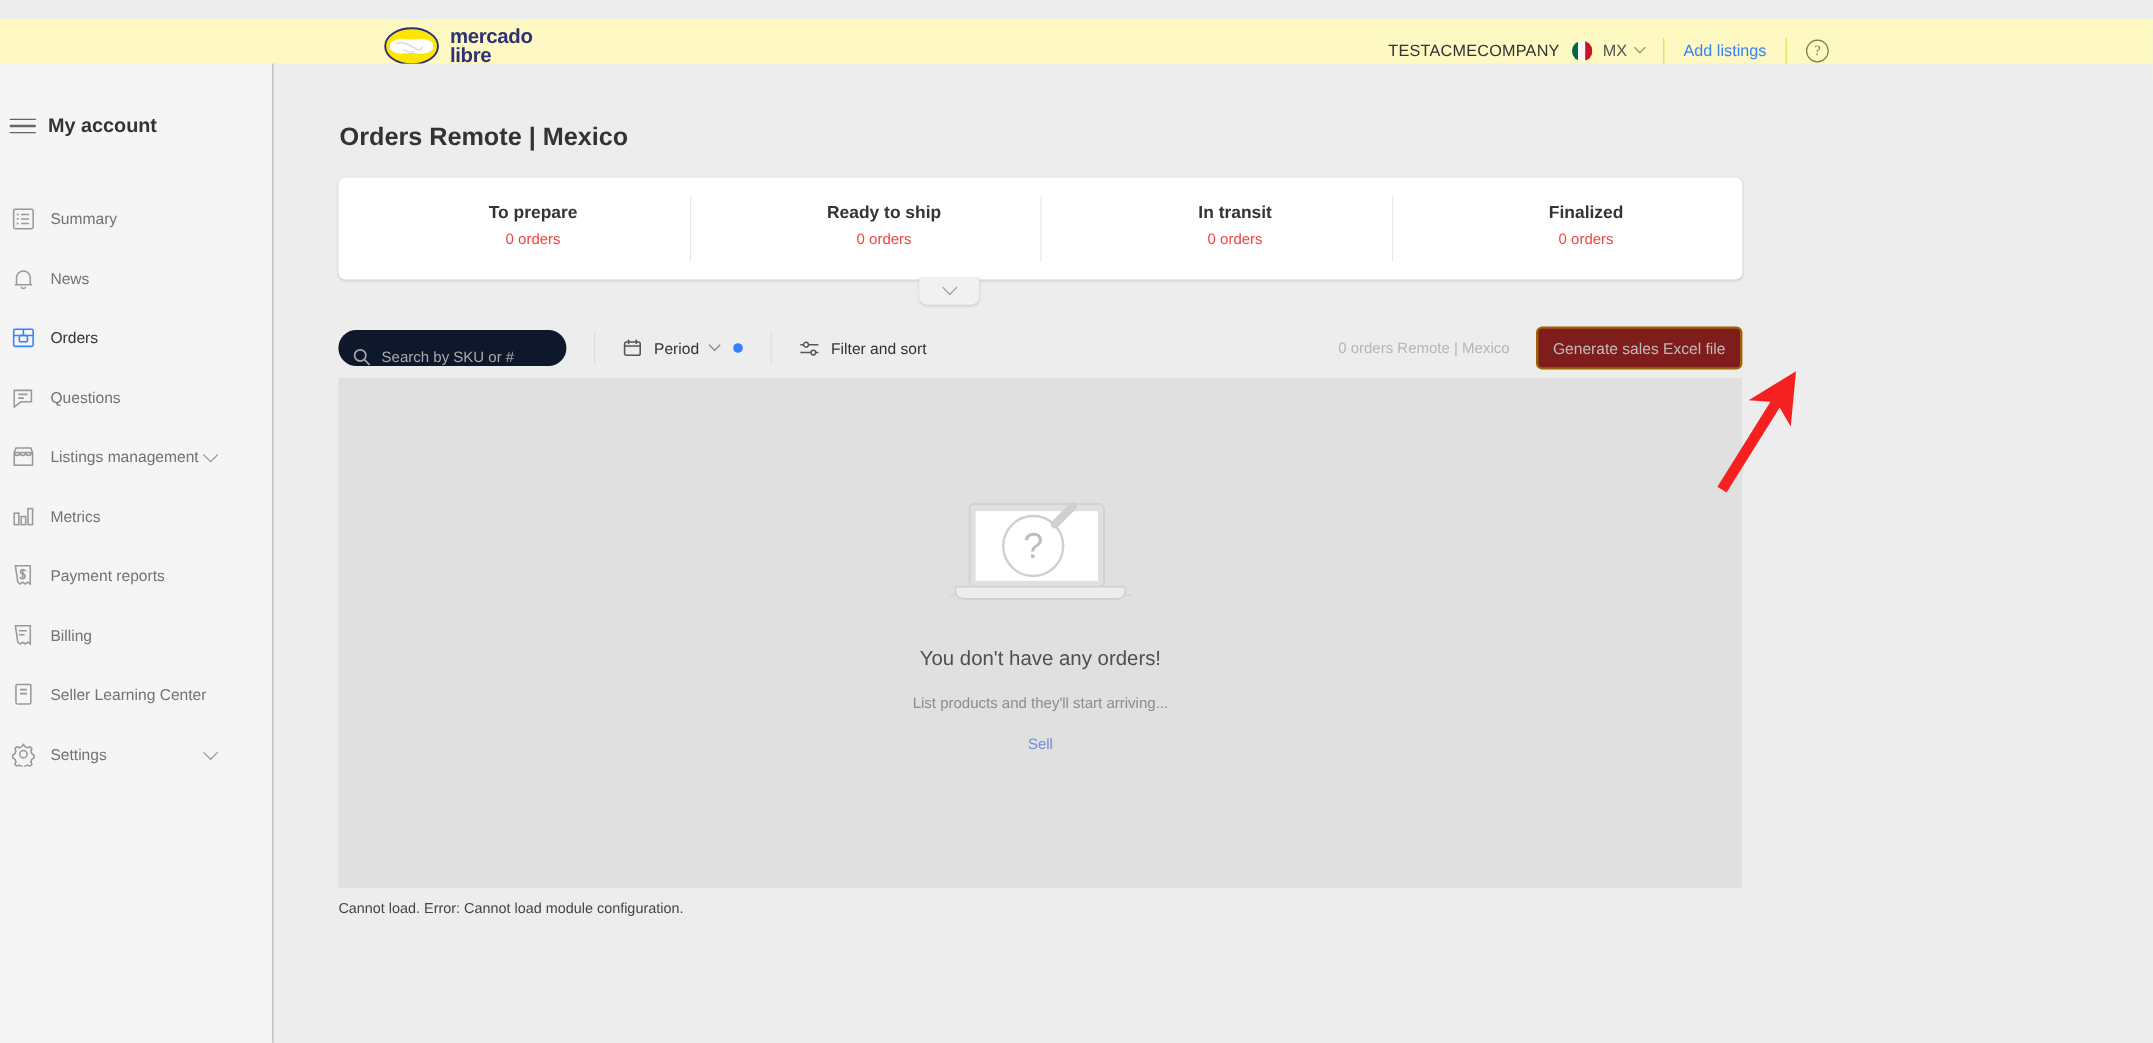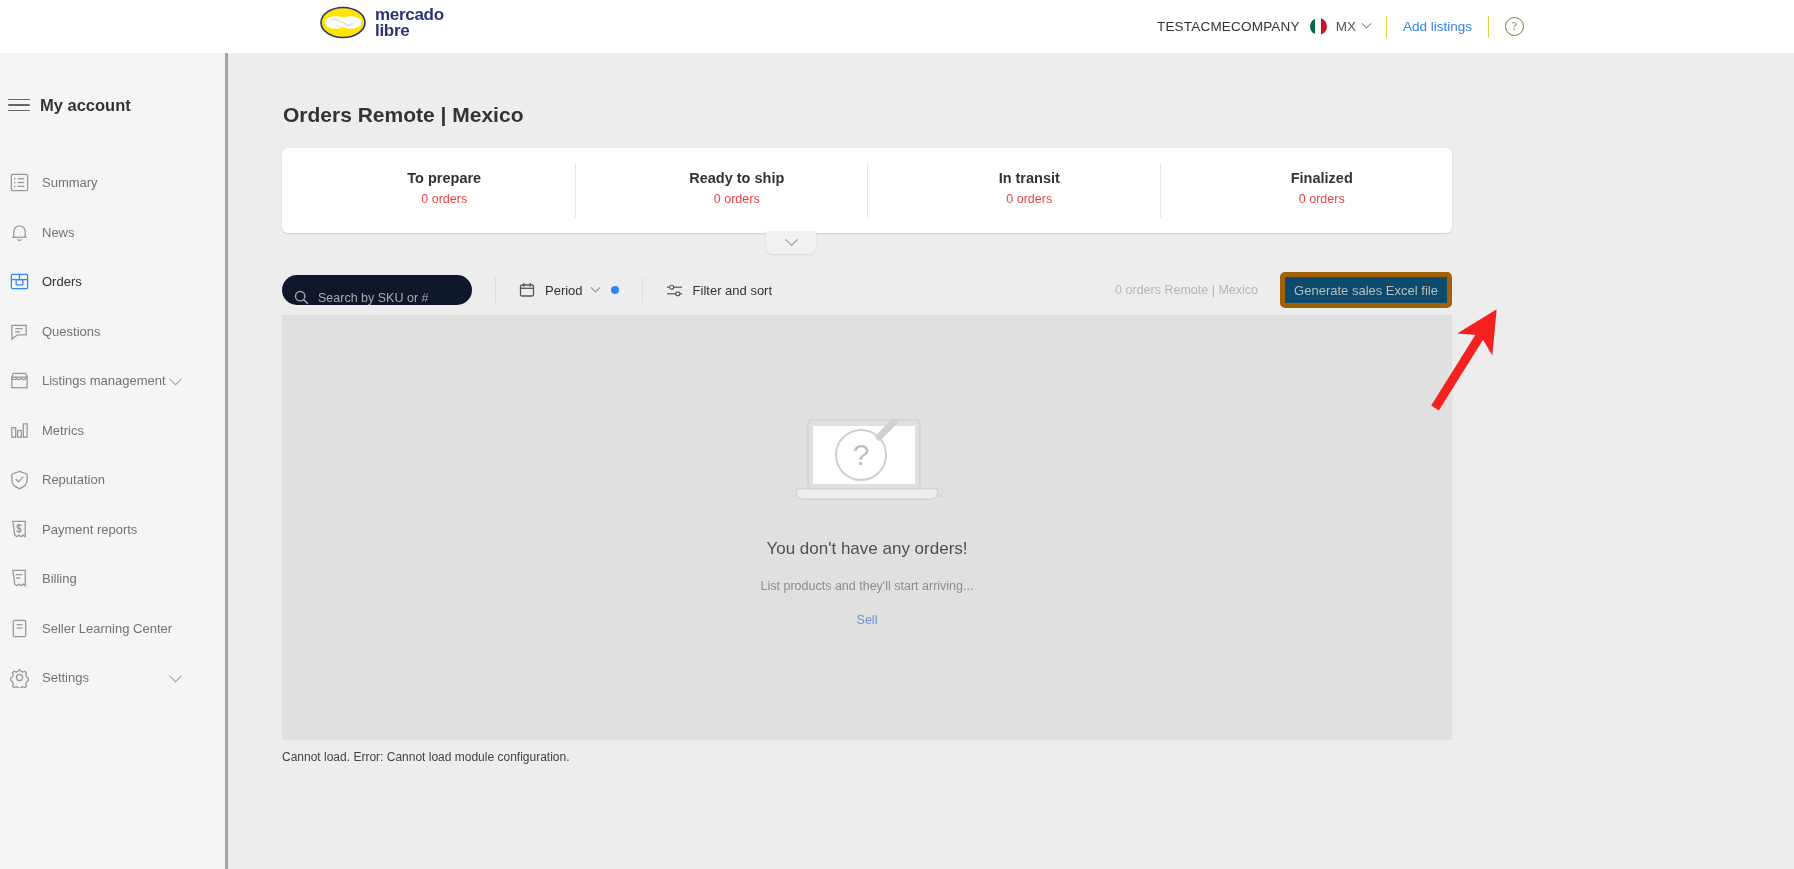--- a/index.html
+++ b/index.html
@@ -6,23 +6,23 @@
   html, body {
     margin: 0; padding: 0;
     width: 1794px; height: 869px;
     background: #ededed;
     font-family: "Liberation Sans", sans-serif;
     overflow: hidden;
   }
 
   
   .header {
-    position: absolute; top: 0; left: 0;
+    position: absolute; top: 16px; left: 0;
     width: 1794px; height: 53px;
-    background: #ffffff;
+    background: #fef9c3;
     display: flex; align-items: center;
   }
   .brand {
     position: absolute; left: 320px; top: 6px;
     display: flex; align-items: center; gap: 9px;
   }
   .brand-logo { width: 46px; height: 33px; }
   .brand-words {
     font-family: "Liberation Sans", sans-serif;
     font-weight: bold; font-size: 17px; line-height: 16px;
@@ -61,21 +61,21 @@
     width: 19px; height: 19px; border-radius: 50%;
     border: 1.4px solid #7c7a4e; color: #7c7a4e;
     font-size: 12px; line-height: 16px; text-align: center;
     font-family: "Liberation Serif", serif;
   }
 
   
   .sidebar {
     position: absolute; top: 53px; left: 0;
     width: 228px; height: 816px;
-    background: #f5f5f5; border-right: 3px solid #a3a3a3; text-align: right;
+    background: #f5f5f5; border-right: 1px solid #a3a3a3; text-align: right;
   }
   .side-account {
     position: absolute; top: 35px; left: 0; width: 228px; height: 34px;
     display: flex; align-items: center; cursor: pointer;
   }
   .burger { width: 22px; margin-left: 8px; }
   .burger span {
     display: block; height: 1.6px; background: #666; margin: 4px 0; border-radius: 1px;
   }
   .side-account-label {
@@ -167,22 +167,22 @@
   }
   .blue-dot {
     width: 8px; height: 8px; border-radius: 50%;
     background: #3483fa; margin-left: 12px;
   }
   .tb-right {
     margin-left: auto; display: flex; align-items: center;
   }
   .orders-count { font-size: 12.5px; color: #b5b5b5; margin-right: 22px; }
   .excel-btn {
-    width: 172px; height: 36px; background: #0c4a6e;
-    border: 5px solid #a16207; border-radius: 5px;
+    width: 172px; height: 36px; background: #7f1d1d;
+    border: 2px solid #a16207; border-radius: 5px;
     display: flex; align-items: center; justify-content: center;
     font-size: 13px; color: #bcbcbc; cursor: pointer;
   }
 
   .empty-panel {
     position: absolute; left: 54px; top: 262px;
     width: 1170px; height: 425px; background: #e0e0e0;
   }
   .empty-inner {
     position: absolute; left: 0; right: 0; top: 92px;
@@ -303,29 +303,20 @@
       </div>
       <div class="side-item">
         <span class="side-icon">
           <svg viewBox="0 0 22 22" width="21" height="21">
             <rect x="3" y="8" width="4" height="10" fill="none" stroke="currentColor" stroke-width="1.35"></rect>
             <rect x="9" y="11" width="4" height="7" fill="none" stroke="currentColor" stroke-width="1.35"></rect>
        <rect x="15" y="4" width="4" height="14" fill="none" stroke="currentColor" stroke-width="1.35"></rect>
           </svg>
         </span>
         <span class="side-label">Metrics</span>
-      </div>
-      <div class="side-item">
-        <span class="side-icon">
-          <svg viewBox="0 0 22 22" width="21" height="21">
-            <path d="M11 2.5 L19 5.5 v6 c0 4.5 -3.5 7.5 -8 9 c-4.5 -1.5 -8 -4.5 -8 -9 v-6 Z" fill="none" stroke="currentColor" stroke-width="1.35"></path>
-       <path d="M7 10.5 l3 3 l5 -5.5" fill="none" stroke="currentColor" stroke-width="1.35"></path>
-          </svg>
-        </span>
-        <span class="side-label">Reputation</span>
       </div>
       <div class="side-item">
         <span class="side-icon">
           <svg viewBox="0 0 22 22" width="21" height="21">
             <path d="M4 2.5 h13 v16 l-2.2 -1.6 l-2.2 1.6 l-2.2 -1.6 l-2.2 1.6 l-2.1 -1.6 Z" fill="none" stroke="currentColor" stroke-width="1.35"></path>
        <line x1="10.5" y1="5.5" x2="10.5" y2="14" fill="none" stroke="currentColor" stroke-width="1.35"></line>
        <path d="M13 7.5 a2.4 2.4 0 0 0 -2.5 -1.7 a2 2 0 0 0 0 4 a2 2 0 0 1 0 4 a2.4 2.4 0 0 1 -2.5 -1.7" fill="none" stroke="currentColor" stroke-width="1.35"></path>
           </svg>
         </span>
         <span class="side-label">Payment reports</span>

